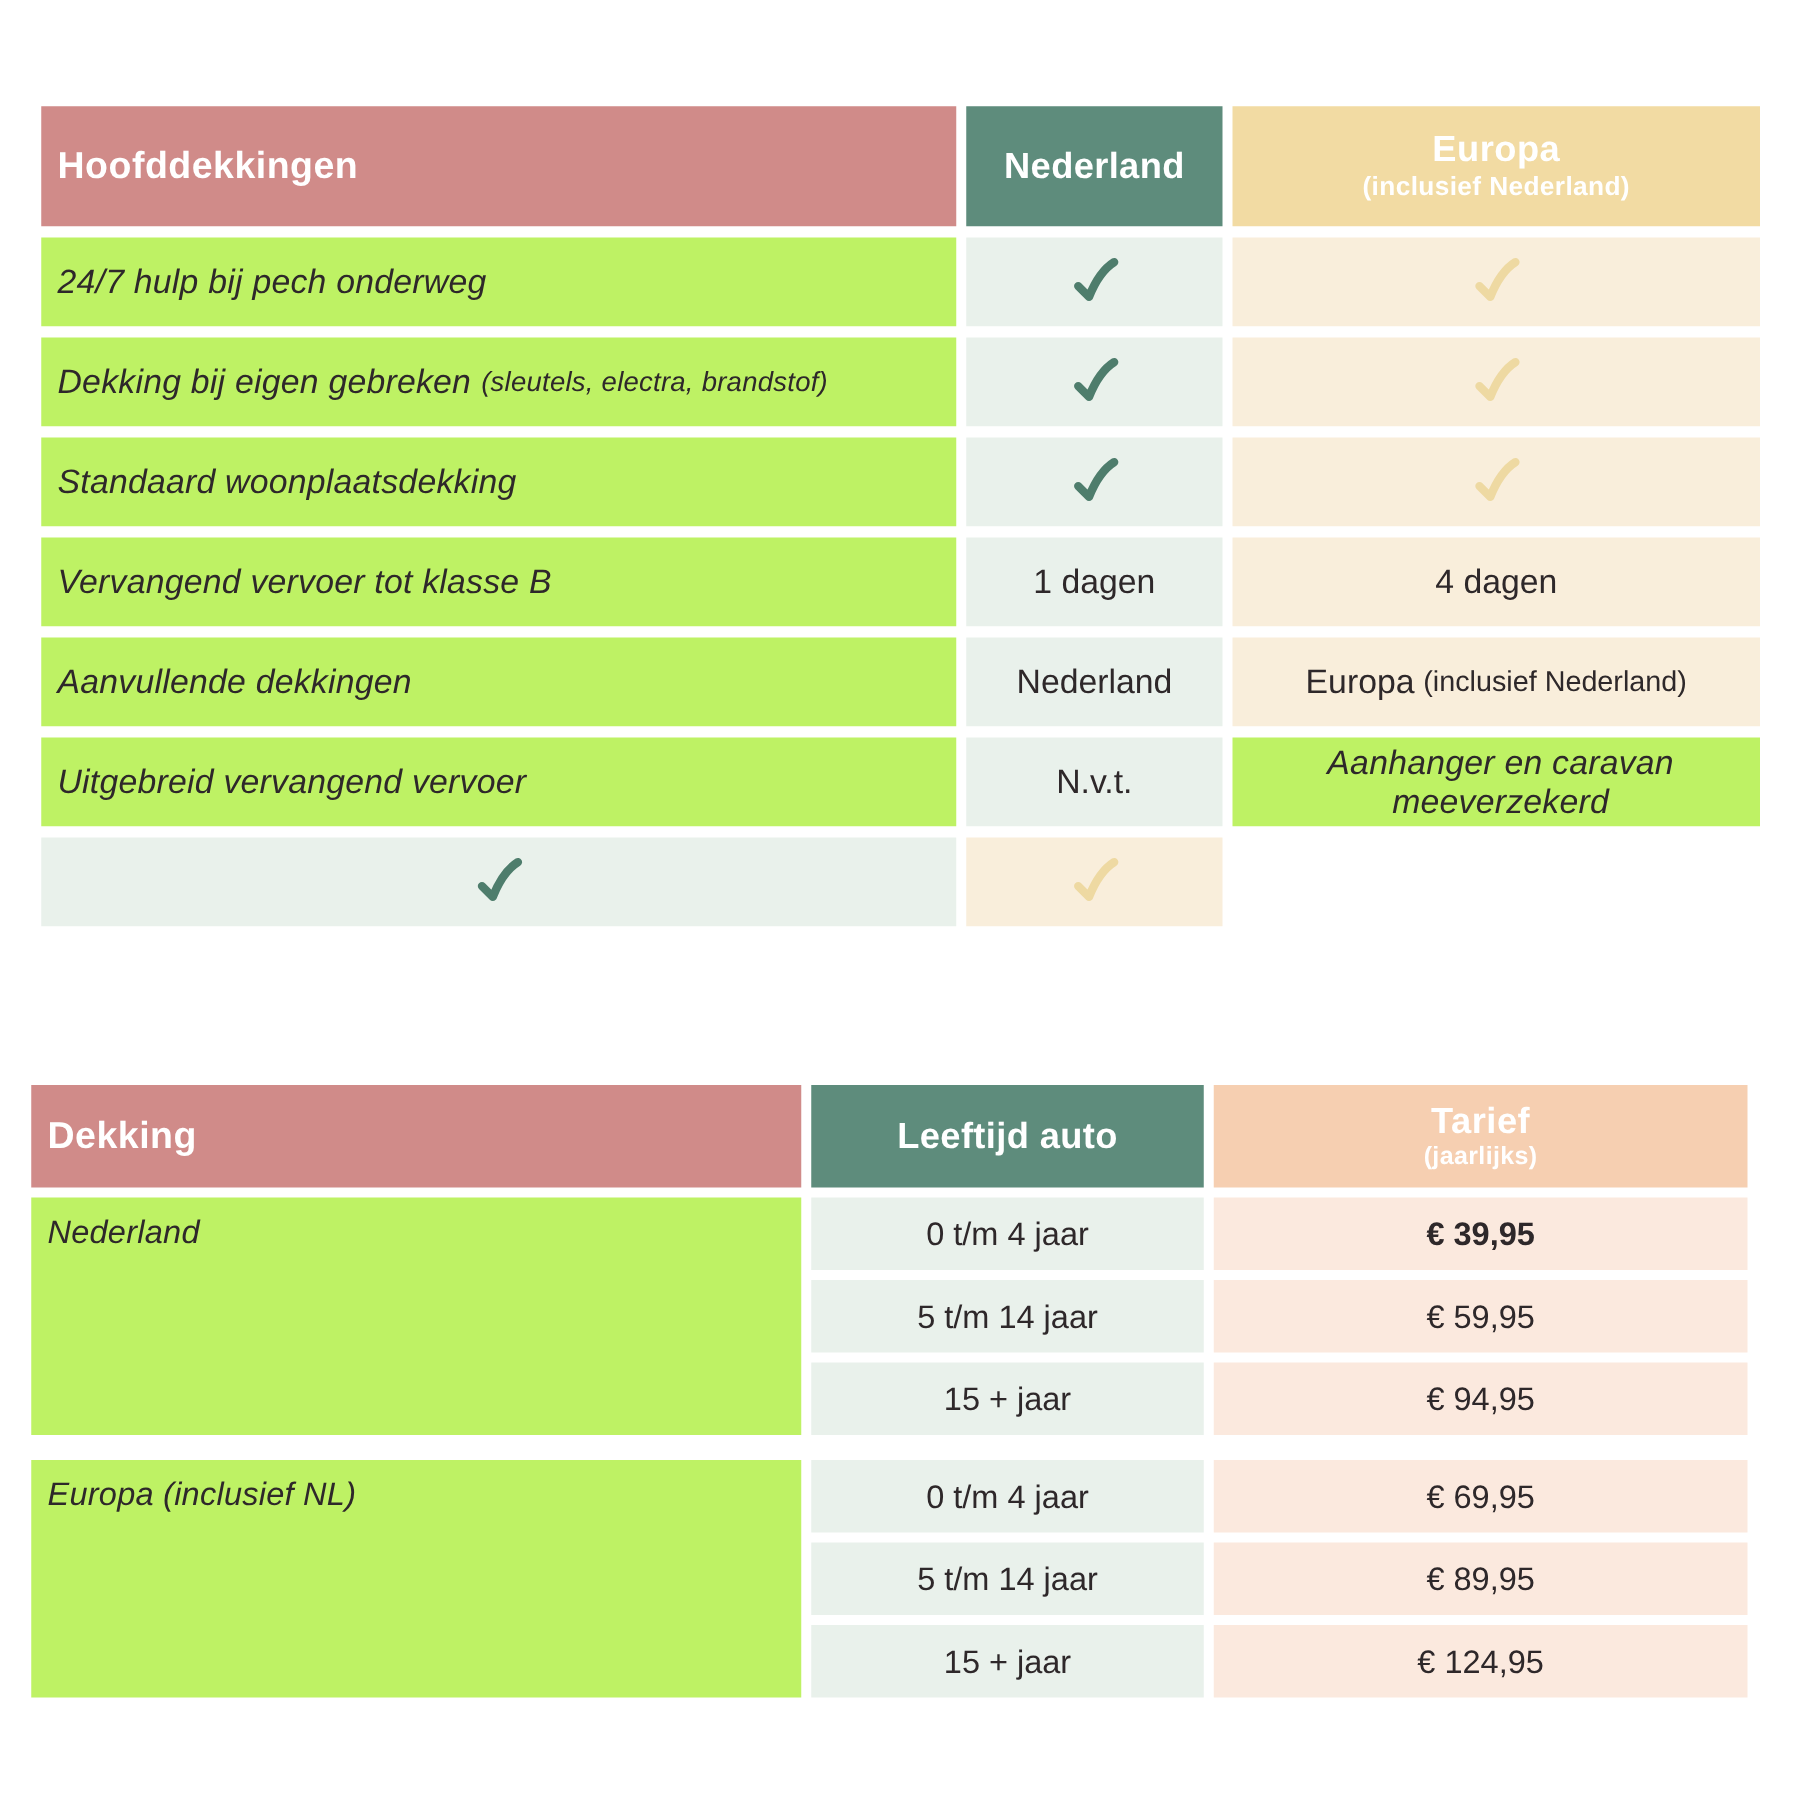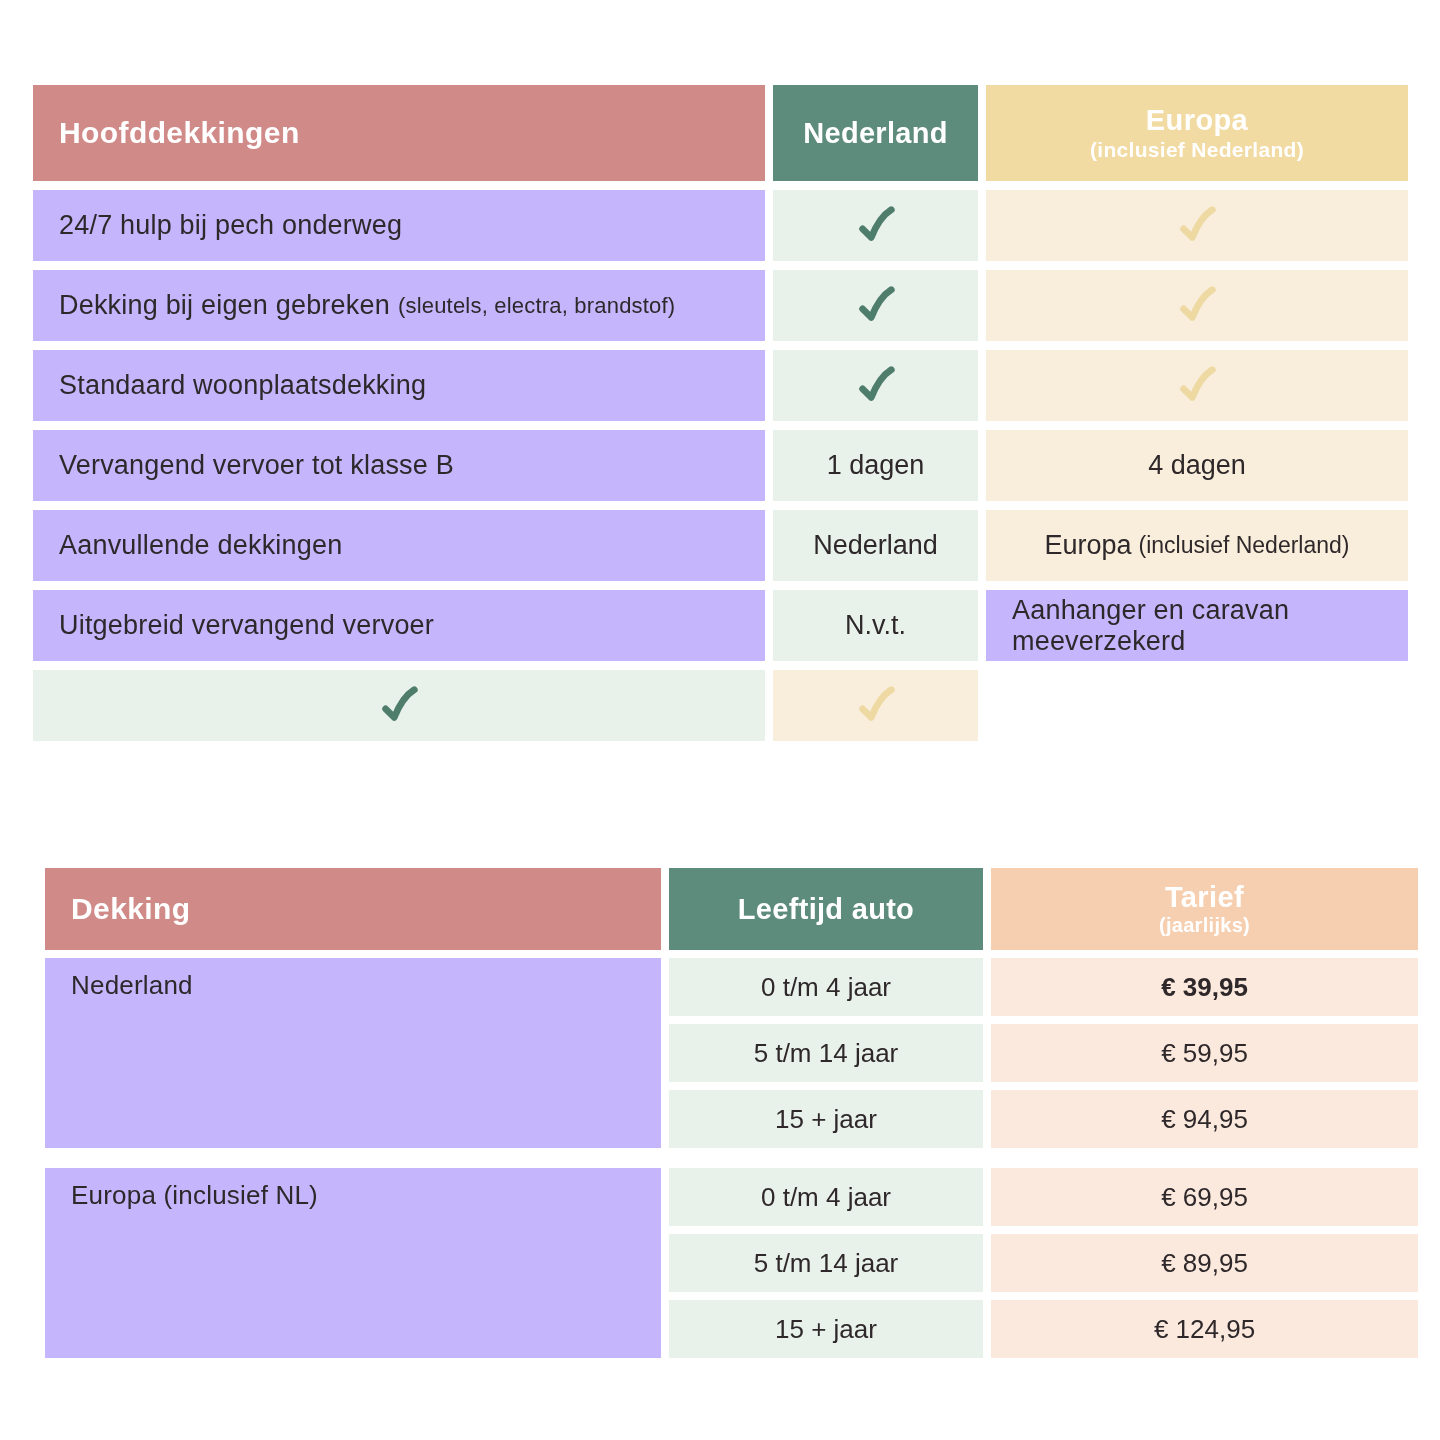--- a/index.html
+++ b/index.html
@@ -11,38 +11,38 @@
   .tbl{position:absolute;display:grid;}
   
   .tbl1{
     left:33px;top:85px;
     grid-template-columns:732px 205px 422px;
     grid-template-rows:96px repeat(7,71px);
     column-gap:8px;row-gap:9px;
   }
   
   .tbl2{
-    left:45px;top:868px;
+    left:25px;top:868px;
     grid-template-columns:616px 314px 427px;
     grid-template-rows:82px 58px 58px 58px 4px 58px 58px 58px;
     column-gap:8px;row-gap:8px;
   }
   .cell{display:flex;align-items:center;justify-content:center;text-align:center;}
-  .left{justify-content:flex-start;text-align:left;padding-left:26px;padding-right:6px;}
+  .left{justify-content:flex-start;text-align:center;padding-left:13px;padding-right:6px;}
   
   .h-rose{background:#d08b89;color:#ffffff;font-weight:bold;font-size:30px;letter-spacing:.4px;}
   .h-teal{background:#5e8c7c;color:#ffffff;font-weight:bold;font-size:29px;letter-spacing:.3px;}
   .h-yellow{background:#f2dba3;color:#ffffff;font-weight:bold;flex-direction:column;line-height:1.15;}
   .h-yellow .t{font-size:29px;letter-spacing:.4px;}
   .h-yellow .s{font-size:21px;letter-spacing:.3px;}
   .h-peach{background:#f6cfb1;color:#ffffff;font-weight:bold;flex-direction:column;line-height:1.1;}
   .h-peach .t{font-size:29px;letter-spacing:.4px;}
   .h-peach .s{font-size:20px;letter-spacing:.3px;}
   
-  .c-pink{background:#c4b5fd;font-size:27px;letter-spacing:.2px;}
+  .c-pink{background:#bef264;font-size:27px;letter-spacing:.2px;font-style:italic;}
   .c-green{background:#e9f1eb;font-size:27px;}
   .c-cream{background:#f9eedb;font-size:27px;}
   .c-lpeach{background:#fbe9de;font-size:26px;}
   .c-green2{background:#e9f1eb;font-size:26px;}
   .note{font-size:22px;margin-left:8px;white-space:nowrap;}
   .note-in{font-size:23px;margin-left:7px;white-space:nowrap;}
   .grp{align-items:flex-start;padding-top:12px;font-size:26px;}
   .chk{width:46px;height:46px;}
   .c-green .chk{color:#4e7d6c;}
   .c-cream .chk{color:#eed9a2;}

